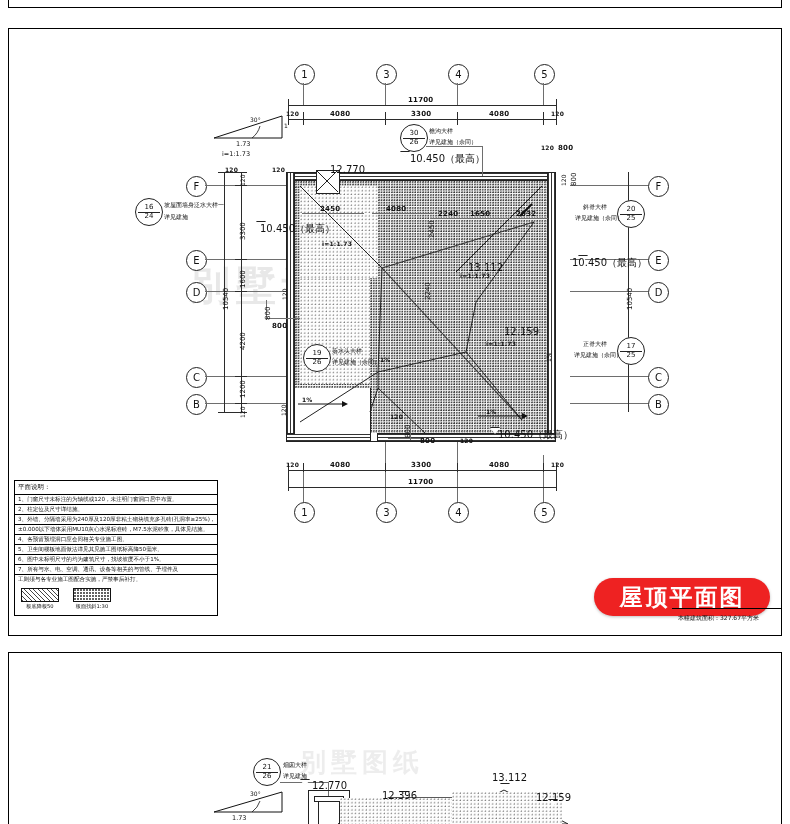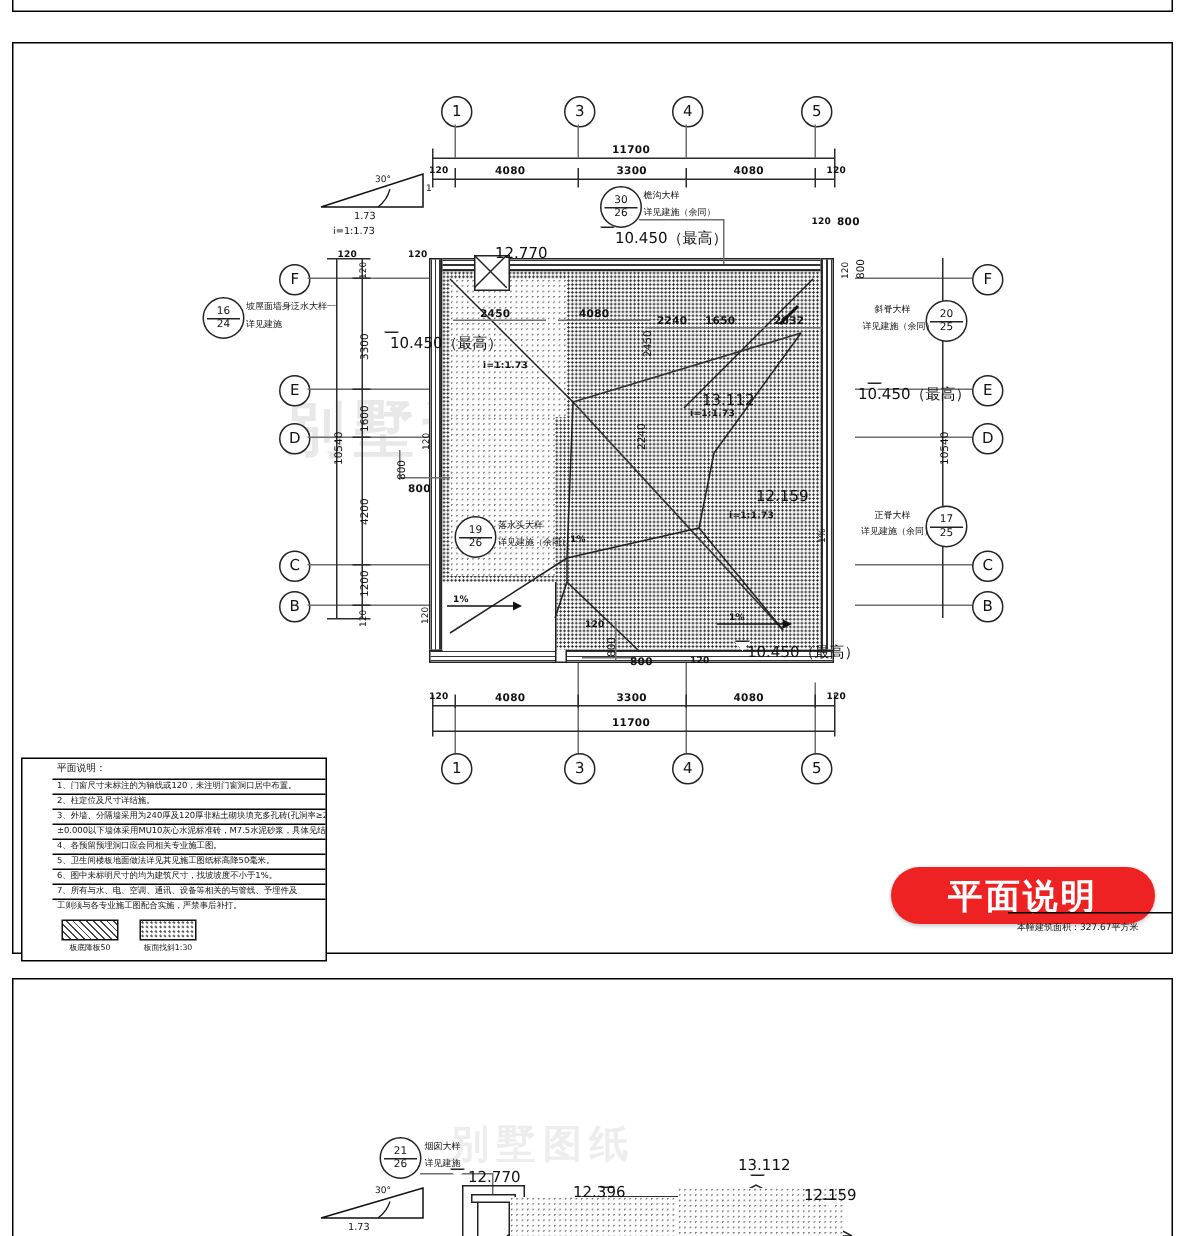--- a/index.html
+++ b/index.html
@@ -92,23 +92,23 @@
     letter-spacing:6px;white-space:nowrap;pointer-events:none;user-select:none;
   }
   .watermark2{
     position:absolute;left:300px;top:745px;width:320px;
     font-size:26px;font-weight:bold;color:rgba(130,130,130,.14);
     letter-spacing:5px;white-space:nowrap;pointer-events:none;user-select:none;
   }
 
   
   .notes{
-    position:absolute;left:14px;top:505px;width:204px;height:136px;
+    position:absolute;left:14px;top:480px;width:204px;height:136px;
     border:1.3px solid #000;box-sizing:border-box;background:#fff;
-    display:flex;flex-direction:column;padding-left:20px;
+    display:flex;flex-direction:column;
   }
   .notes-title{
     font-size:6.5px;padding:2px 3px;border-bottom:1px solid #000;color:#111;
   }
   .notes-body{flex:1;padding:0;}
   .note-line{
     font-size:5.6px;line-height:1.25;padding:1px 3px;color:#111;
     border-bottom:1px solid #000;white-space:nowrap;overflow:hidden;
   }
   .legend-row{display:flex;gap:14px;padding:4px 6px 0 6px;}
@@ -436,21 +436,21 @@
         </div>
         <div class="legend-item">
           <div class="legend-sw sw-b"></div>
           <div class="legend-lab">板面找斜1:30</div>
         </div>
       </div>
     </div>
   </div>
 
   <div class="badge">
-    <span>平面说明</span>
+    <span>屋顶平面图</span>
   </div>
   <div class="area-box"></div>
   <div class="area-note">本幢建筑面积：327.67平方米</div>
 
   <div class="frame-bottom"></div>
   <div class="watermark2">别墅图纸</div>
 
   <div class="callout" style="left:253px;top:758px;">
     <span>21</span>
     <span class="sep"></span>

